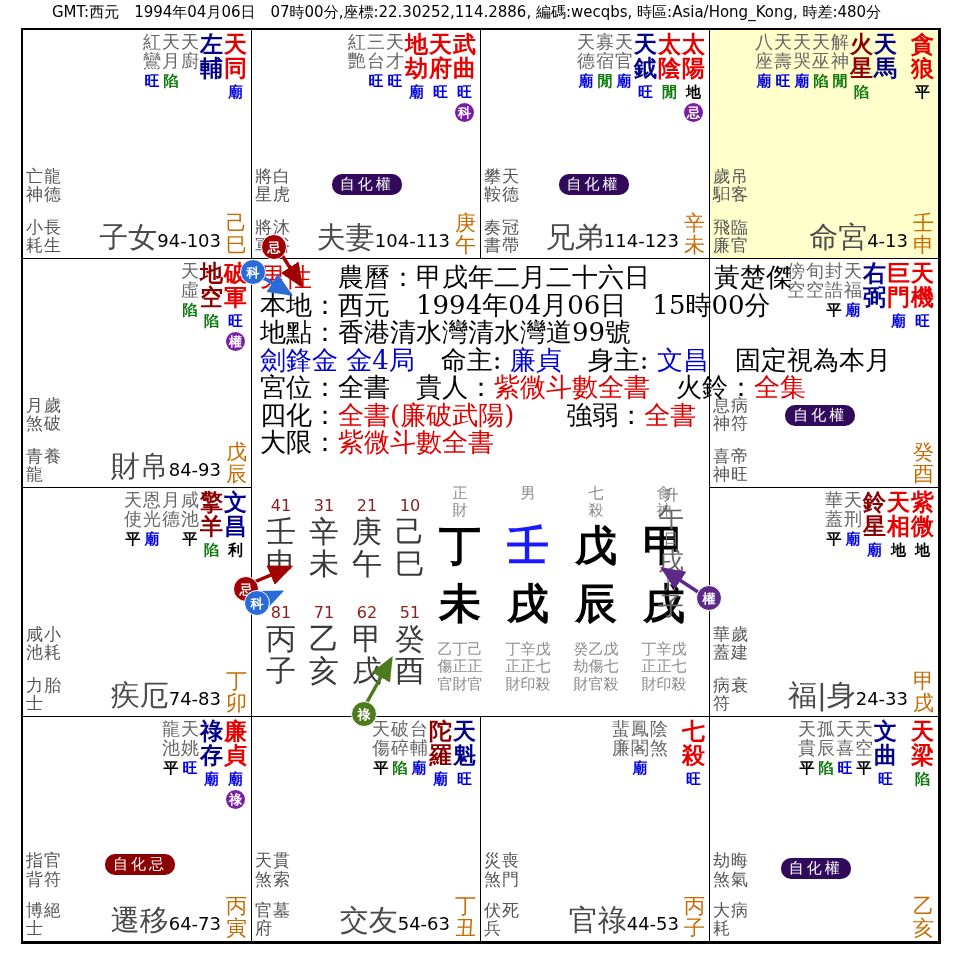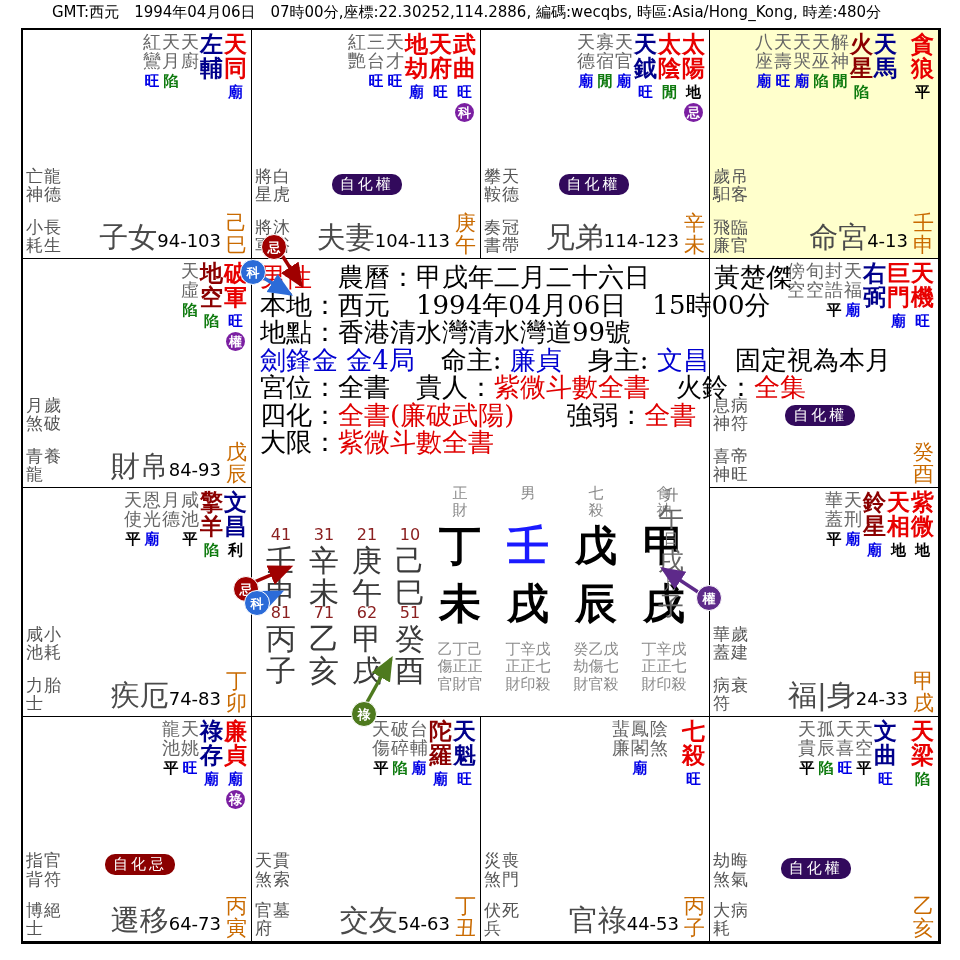--- a/index.html
+++ b/index.html
@@ -37,21 +37,21 @@
           font-family:"DejaVu Serif","Liberation Serif",serif;font-size:21px;line-height:1.06;}
   .selfbadge{position:absolute;color:#fff;font-size:15px;padding:1px 8px;border-radius:10px;
              font-family:"DejaVu Serif","Liberation Serif",serif;letter-spacing:3px;white-space:nowrap;}
   
   #center-info{position:absolute;left:8px;top:5px;font-family:"DejaVu Serif","Liberation Serif",serif;
                font-size:26px;line-height:27.5px;color:#000;white-space:nowrap;}
   .seg-red{color:#e00000;} .seg-blue{color:#0000d0;} .seg-black{color:#000;}
   .seg-gap{margin-left:64px;}
   
   #luck1,#luck2{position:absolute;left:14px;display:flex;gap:13px;}
-  #luck1{top:266px;} #luck2{top:344px;}
+  #luck1{top:237px;} #luck2{top:344px;}
   .luckcol{display:flex;flex-direction:column;align-items:center;}
   .luckage{font-size:16px;color:#8b2020;height:20px;}
   .luckpil{font-size:30px;color:#3a3a3a;line-height:1.06;display:flex;flex-direction:column;align-items:center;}
   #mainpillars{position:absolute;left:182px;top:226px;display:flex;gap:16px;}
   .mpcol{display:flex;flex-direction:column;align-items:center;width:52px;}
   .mplabel{font-size:15px;color:#8a8a8a;line-height:1.15;height:40px;display:flex;flex-direction:column;align-items:center;}
   .mpstem{font-size:42px;line-height:1.0;font-family:"DejaVu Serif","Liberation Serif",serif;font-weight:bold;color:#000;}
   .mpbranch{font-size:42px;line-height:1.0;margin-top:16px;font-family:"DejaVu Serif","Liberation Serif",serif;font-weight:bold;color:#000;}
   .mphidden{margin-top:16px;font-size:15px;color:#8a8a8a;line-height:1.15;text-align:center;}
   #rightcol{position:absolute;left:406px;top:228px;display:flex;flex-direction:column;align-items:center;color:#777;line-height:1.08;}

